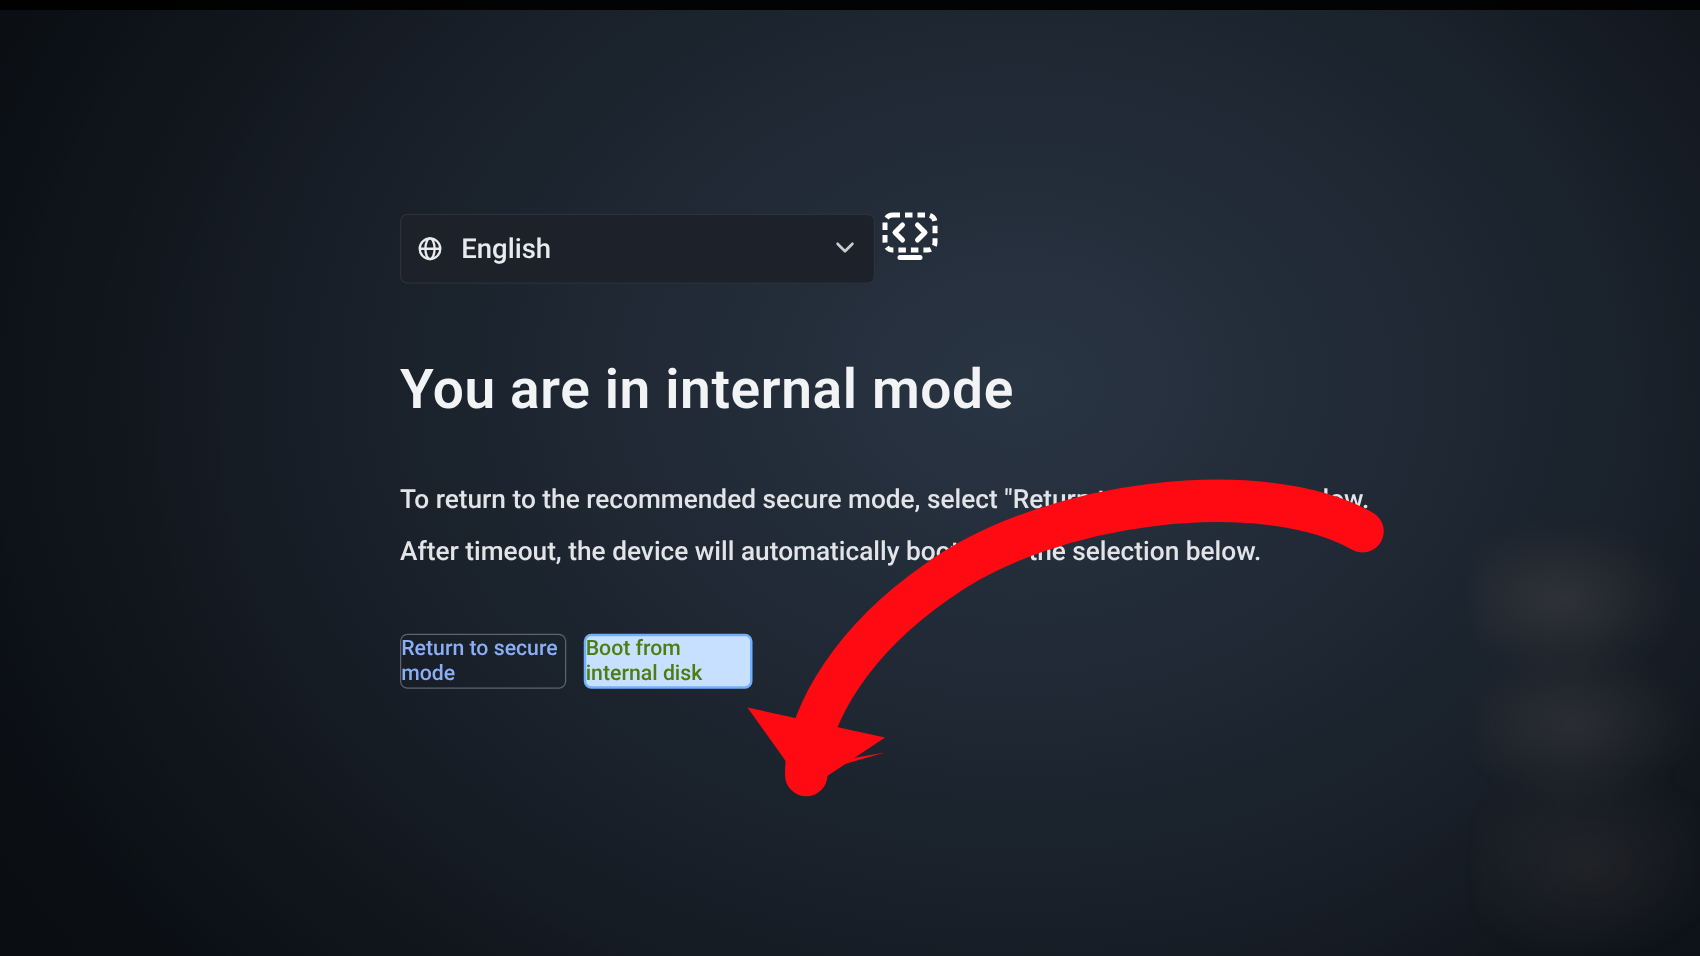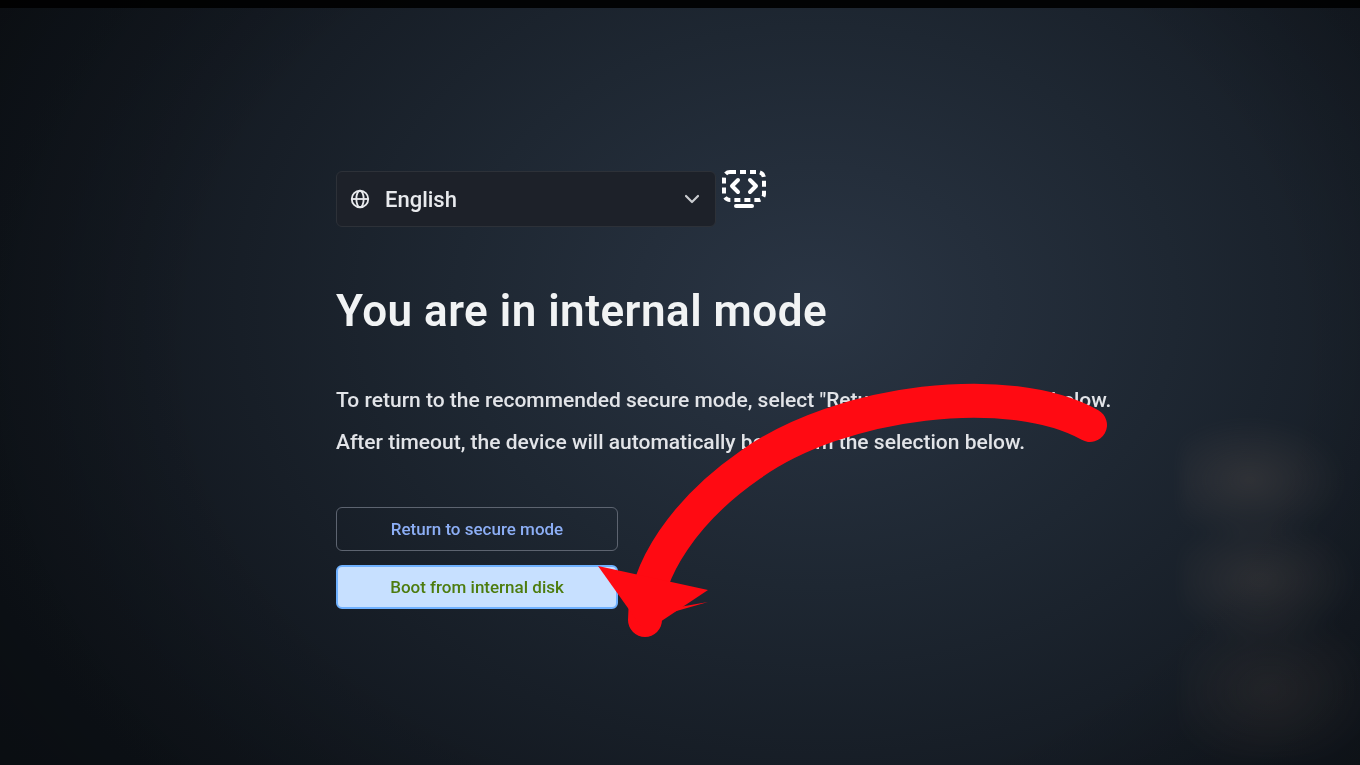--- a/index.html
+++ b/index.html
@@ -18,21 +18,20 @@
     position: absolute;
     inset: 0;
     background: radial-gradient(ellipse 1100px 900px at 55% 45%, transparent 50%, rgba(0,0,0,0.45) 100%);
     pointer-events: none;
   }
   .content {
     position: absolute;
     left: 320px;
     top: 48px;
     width: 820px;
-    margin-left: 16px;
   }
 
   
   .lang-select {
     display: inline-flex;
     align-items: center;
     gap: 14px;
     background: #1d2129;
     border: 1px solid #2d3138;
     border-radius: 6px;
@@ -83,21 +82,21 @@
     line-height: 2.0;
     color: #e2e4e8;
     font-weight: 500;
     max-width: 780px;
   }
 
   
   .btn-stack {
     margin-top: 44px;
     display: flex;
-    flex-direction: column;
+    flex-direction: row;
     gap: 14px;
     width: 282px;
   }
   .btn {
     height: 44px;
     border-radius: 6px;
     font-size: 17px;
     font-weight: 500;
     display: flex;
     align-items: center;

